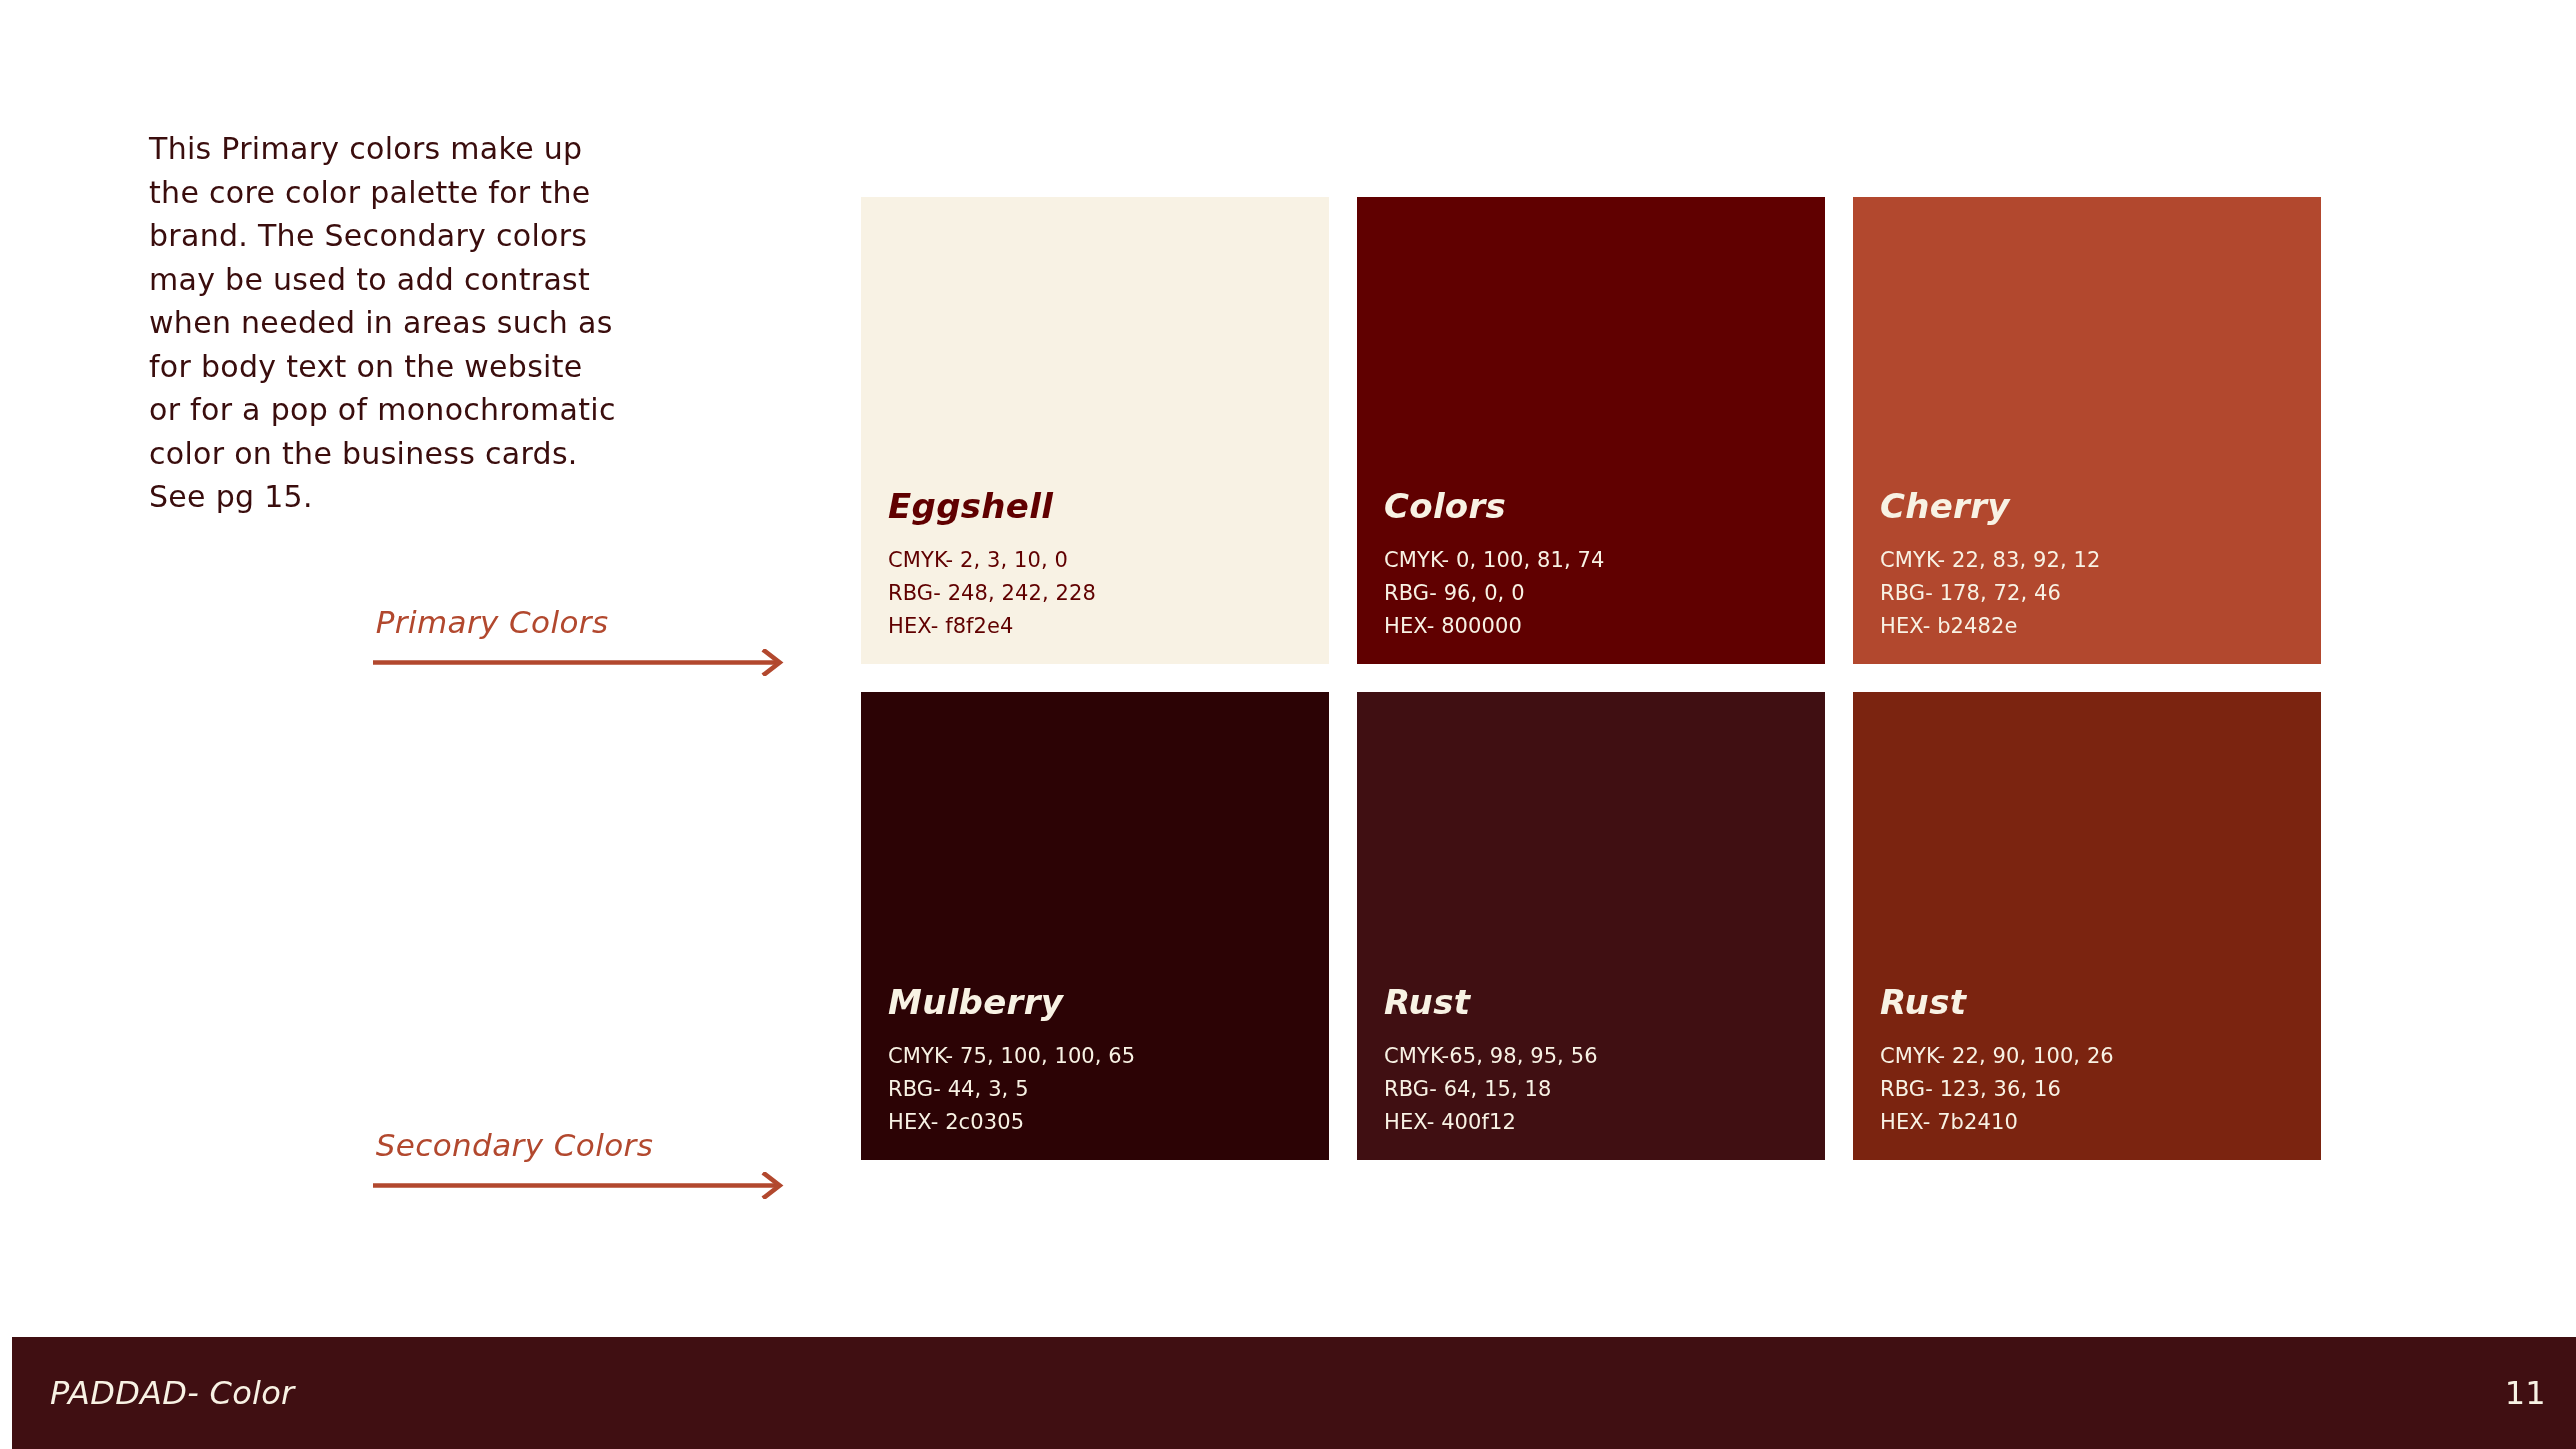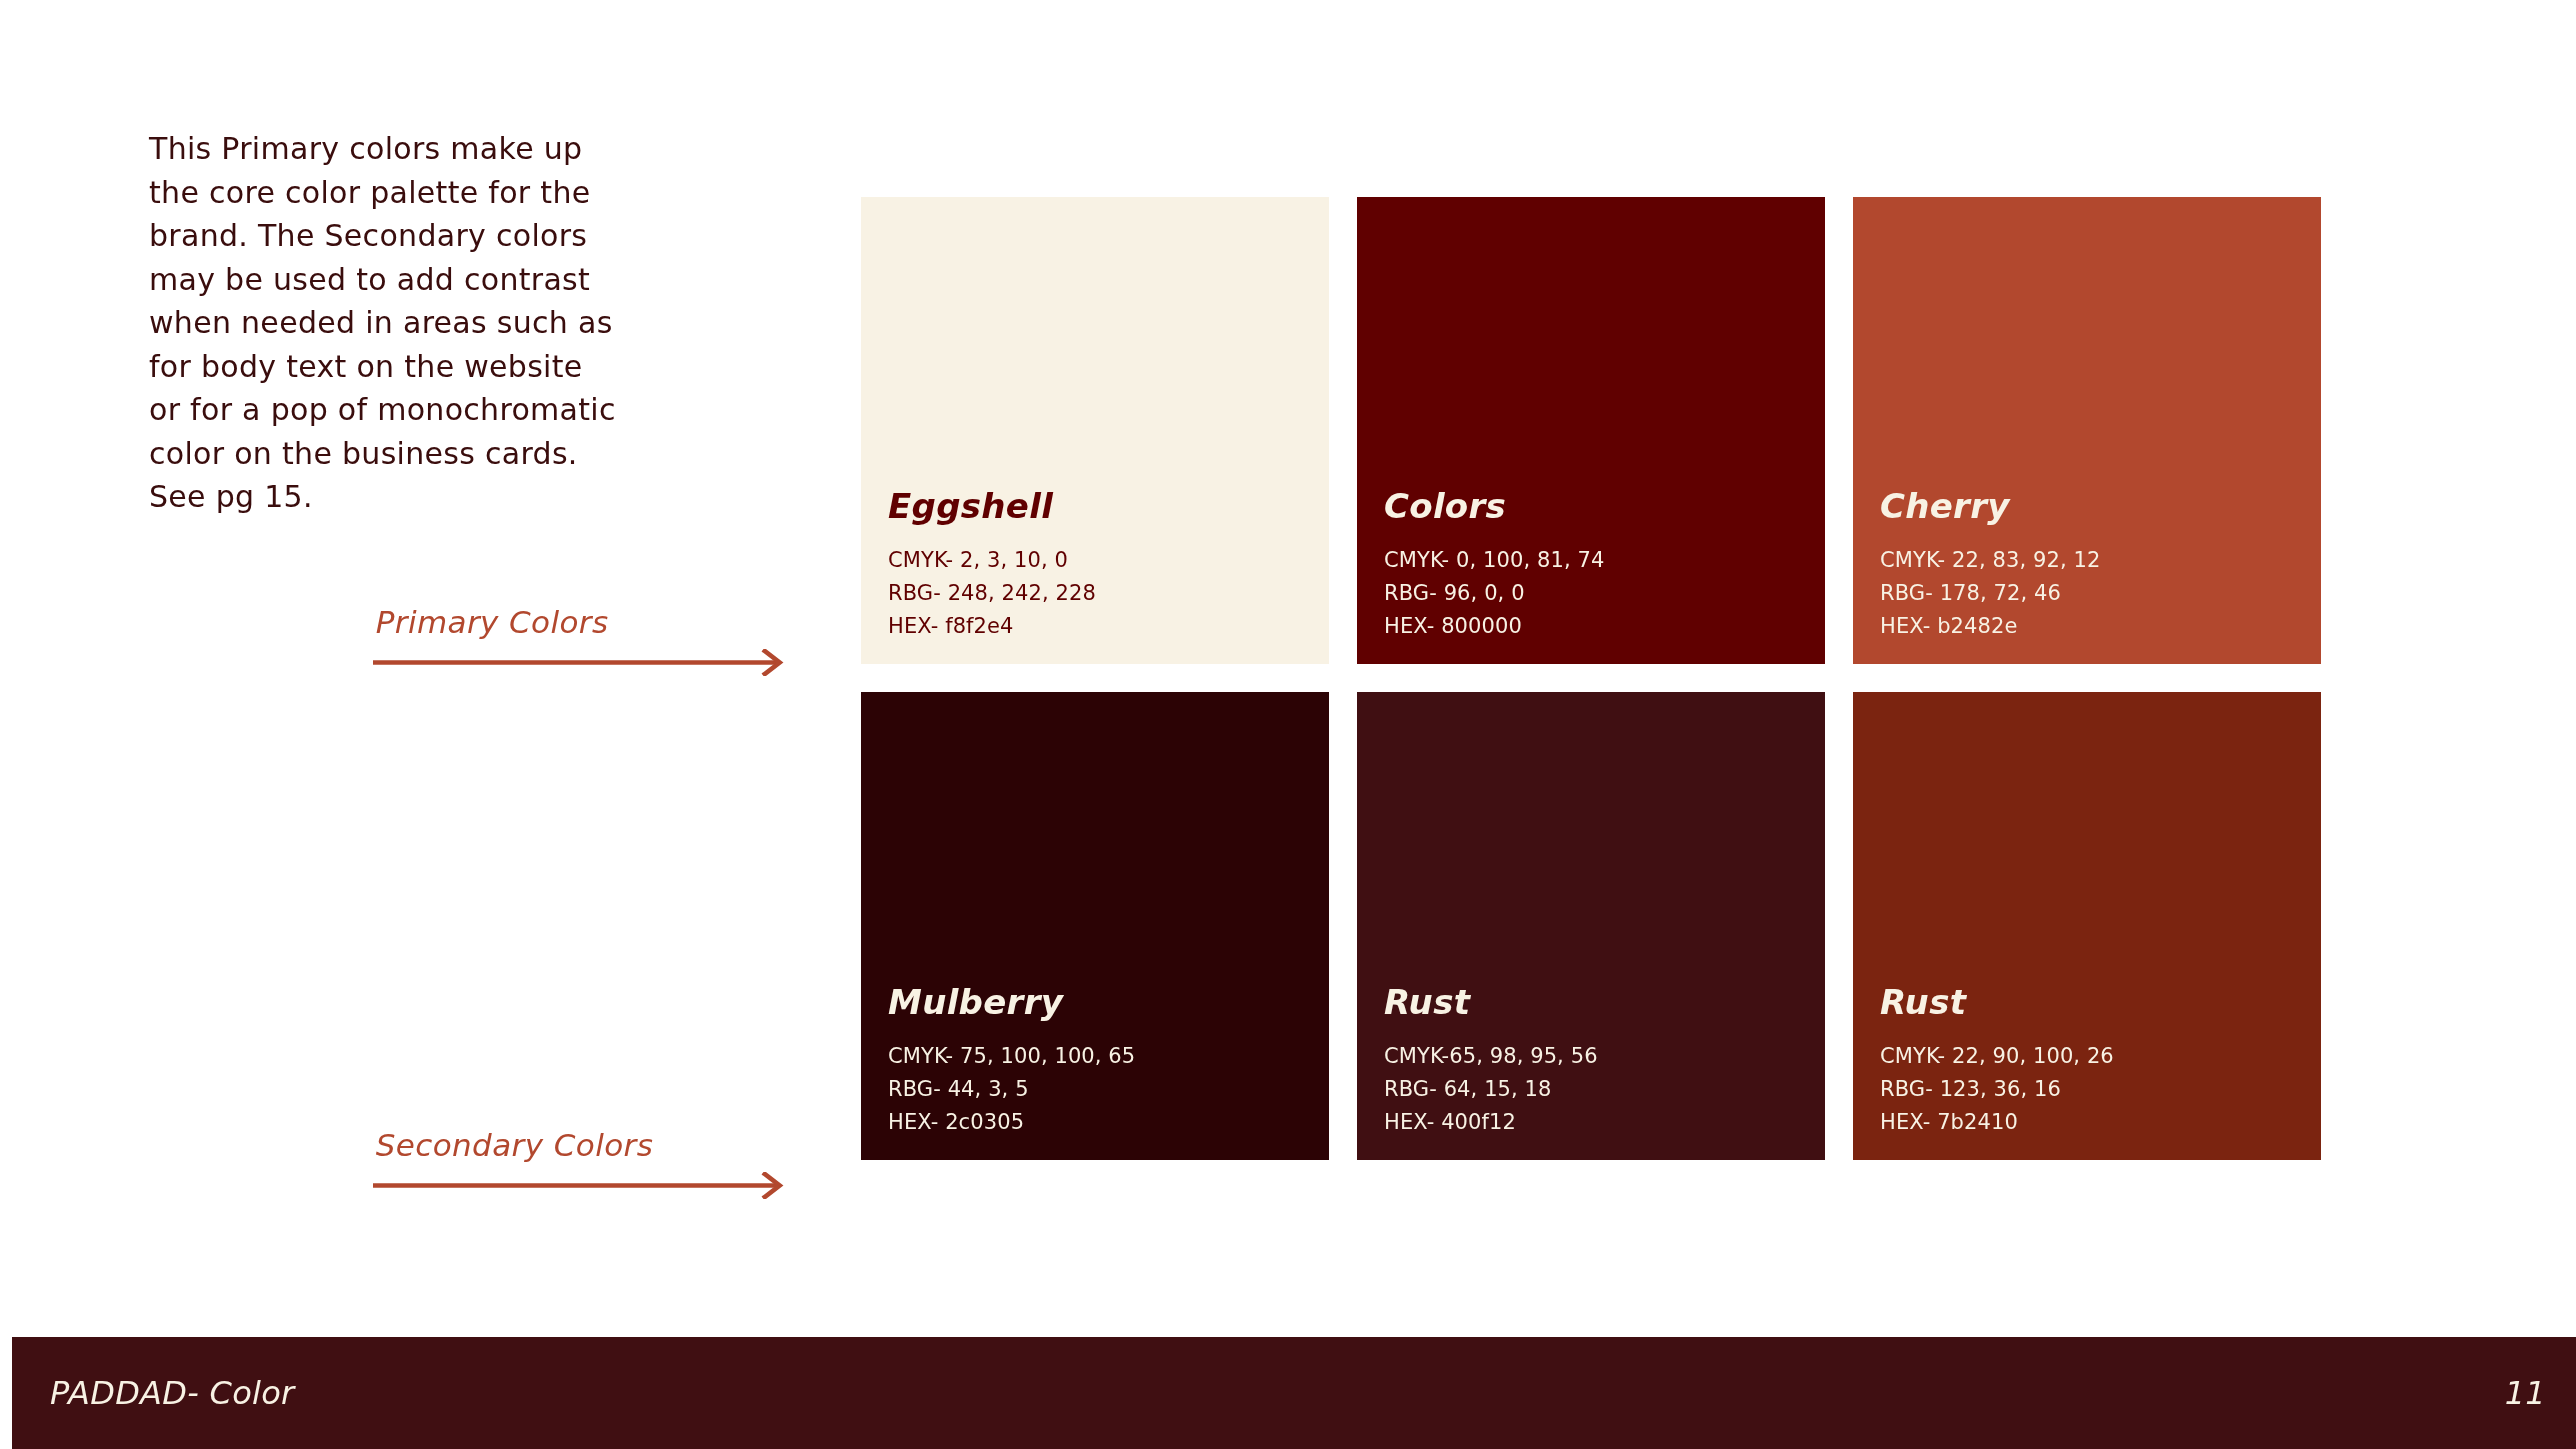--- a/index.html
+++ b/index.html
@@ -124,21 +124,20 @@
     letter-spacing: 0.3px;
     color: #f8f2e4;
   }
 
   .footer-page {
     position: absolute;
     right: 42px;
     top: 50%;
     transform: translateY(-50%);
     font-family: "DejaVu Sans", sans-serif;
-    font-style: italic;
     font-size: 32px;
     letter-spacing: 0.3px;
     color: #f8f2e4;
   }
 </style>
 </head>
 <body>
 
 <div class="page" style="background: rgb(255, 255, 255);">
 

